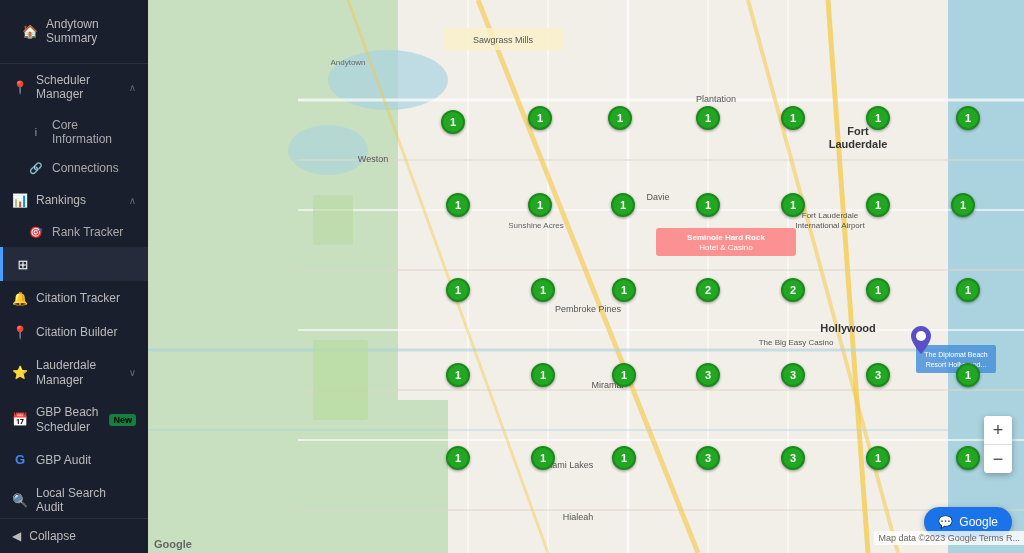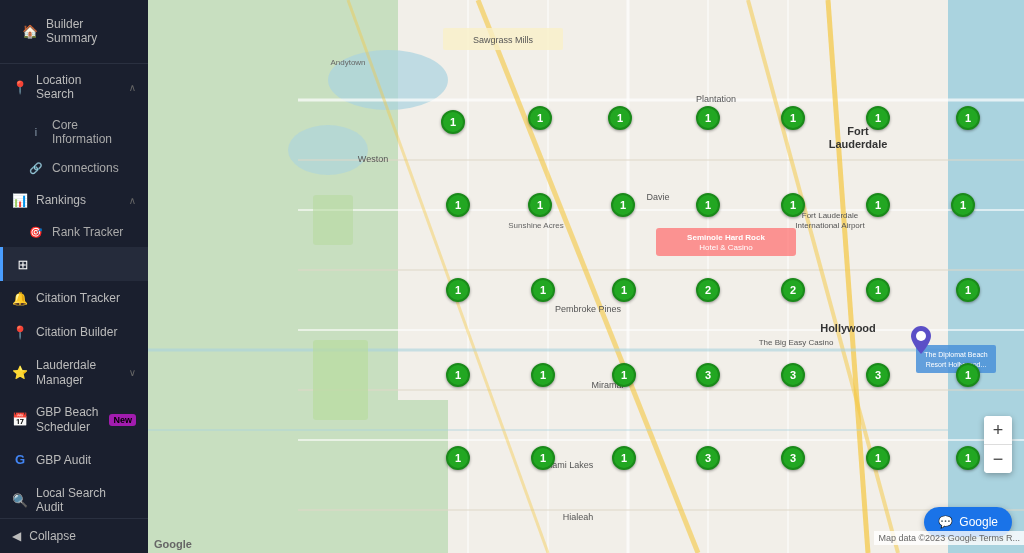--- a/index.html
+++ b/index.html
@@ -70,21 +70,21 @@
       display: flex;
       align-items: center;
       gap: 8px;
       padding: 7px 12px 7px 28px;
       cursor: pointer;
       font-size: 11.5px;
       color: #aaa;
     }
 
     .new-badge {
-      background: #a21caf;
+      background: #15803d;
       color: #000;
       font-size: 9px;
       font-weight: bold;
       padding: 1px 4px;
       border-radius: 3px;
     }
 
     .sidebar-bottom {
       margin-top: auto;
       border-top: 1px solid #2a3040;
@@ -212,28 +212,28 @@
     }
   </style>
 </head>
 <body>
 
 <div id="sidebar">
 
   <div class="sidebar-header">
     <div class="sidebar-item">
       <span class="sidebar-icon">🏠</span>
-      <span class="sidebar-label">Builder Summary</span>
+      <span class="sidebar-label">Andytown Summary</span>
     </div>
   </div>
 
   <div style="flex:1; overflow-y:auto; scrollbar-width:thin;">
     <div class="sidebar-item">
       <span class="sidebar-icon">📍</span>
-      <span class="sidebar-label">Location Search</span>
+      <span class="sidebar-label">Scheduler Manager</span>
       <span class="sidebar-arrow">∧</span>
     </div>
 
     <div class="sidebar-sub-item">
       <span class="sidebar-icon" style="font-size:11px;">ℹ</span>
       <span class="sidebar-label">Core Information</span>
     </div>
 
     <div class="sidebar-sub-item">
       <span class="sidebar-icon" style="font-size:11px;">🔗</span>

